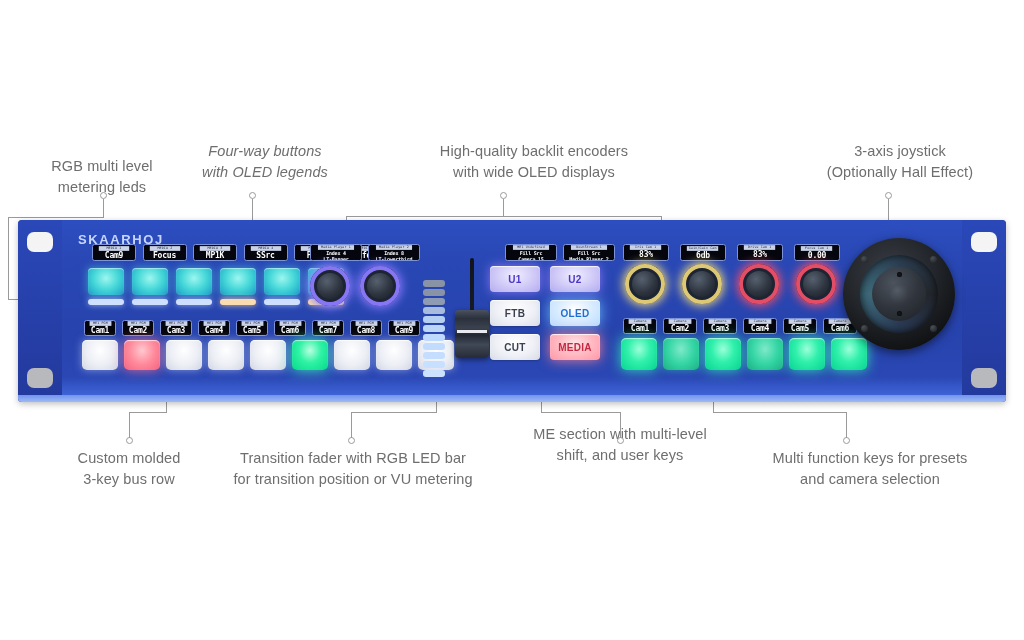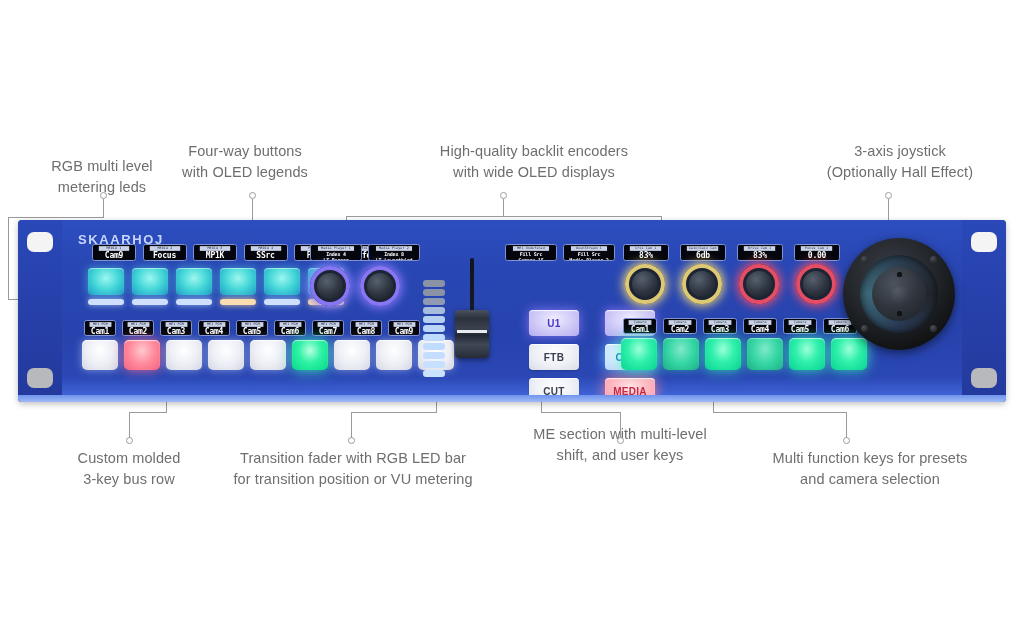--- a/index.html
+++ b/index.html
@@ -76,21 +76,21 @@
     letter-spacing: 1.6px;
     font-family: "Liberation Sans", sans-serif;
   }
 
   
   .oled {
     background: #05060d;
     border: 1px solid #7d93d8;
     border-radius: 2.5px;
     display: flex; flex-direction: column;
-    align-items: center; justify-content: space-between;
+    align-items: center; justify-content: center;
     overflow: hidden;
   }
   .oled .hdr {
     font-size: 3.4px;
     color: #8fa2c8;
     letter-spacing: .2px;
     background: #c9d2e6;
     color: #1a2338;
     width: 76%;
     text-align: center;
@@ -194,21 +194,21 @@
     border-radius: 4px;
     background: linear-gradient(180deg,#4a5260 0%,#2b313c 18%,#3b424f 38%,#222733 52%,#414956 72%,#262b36 100%);
     box-shadow: 0 2px 5px rgba(0,0,0,.45);
   }
   .fader-knob .line {
     position: absolute; left: 2px; right: 2px; top: 20px; height: 3px;
     background: #e8eaf0;
   }
 
   
-  .me-grid { position: absolute; left: 511px; top: 46px; display: grid; grid-template-columns: 50px 50px; gap: 8px 26px; margin-top: 44px; }
+  .me-grid { position: absolute; left: 472px; top: 46px; display: grid; grid-template-columns: 50px 50px; gap: 8px 10px; }
   .mebtn {
     width: 50px; height: 26px;
     border-radius: 4px;
     display: flex; align-items: center; justify-content: center;
     font-size: 10px; font-weight: bold;
     letter-spacing: .3px;
     font-family: "Liberation Sans", sans-serif;
   }
   .mebtn.u {
     background: radial-gradient(ellipse at 50% 35%, #f0eeff 0%, #cfc9f7 55%, #b5acf0 100%);
@@ -284,21 +284,21 @@
   .screw {
     position: absolute; width: 7px; height: 7px; border-radius: 50%;
     background: radial-gradient(circle at 35% 30%, #4a4f57, #1a1c20);
   }
 </style>
 </head>
 <body>
 
 <div class="callout" style="left:22px; top:156px; width:160px;">RGB multi level
 metering leds</div>
-<div class="callout" style="left:162px; top:141px; width:166px;">Four-way buttons
+<div class="callout" style="left:182px; top:141px; width:166px;font-style:italic;">Four-way buttons
 with OLED legends</div>
 <div class="callout" style="left:410px; top:141px; width:248px;">High-quality backlit encoders
 with wide OLED displays</div>
 <div class="callout" style="left:790px; top:141px; width:220px;">3-axis joystick
 (Optionally Hall Effect)</div>
 <div class="callout" style="left:46px; top:448px; width:166px;">Custom molded
 3-key bus row</div>
 <div class="callout" style="left:222px; top:448px; width:262px;">Transition fader with RGB LED bar
 for transition position or VU metering</div>
 <div class="callout" style="left:508px; top:424px; width:224px;">ME section with multi-level

